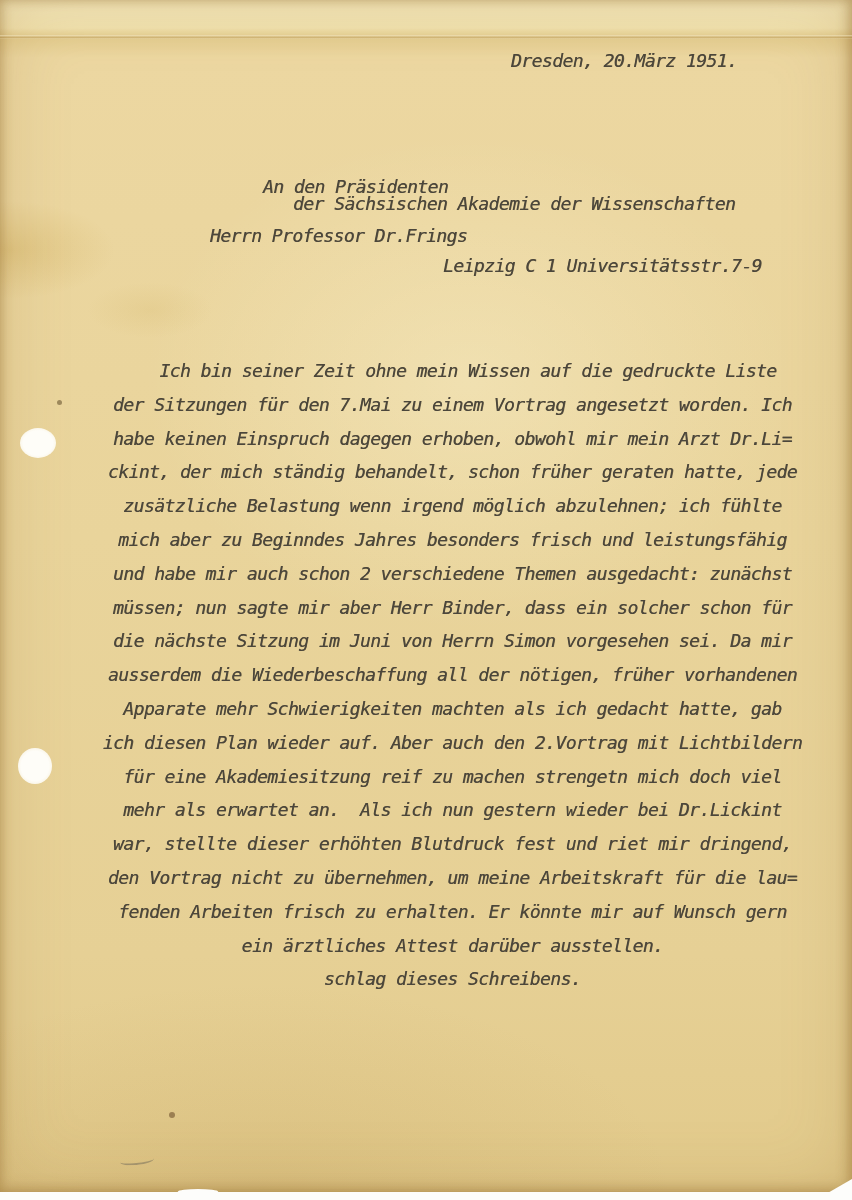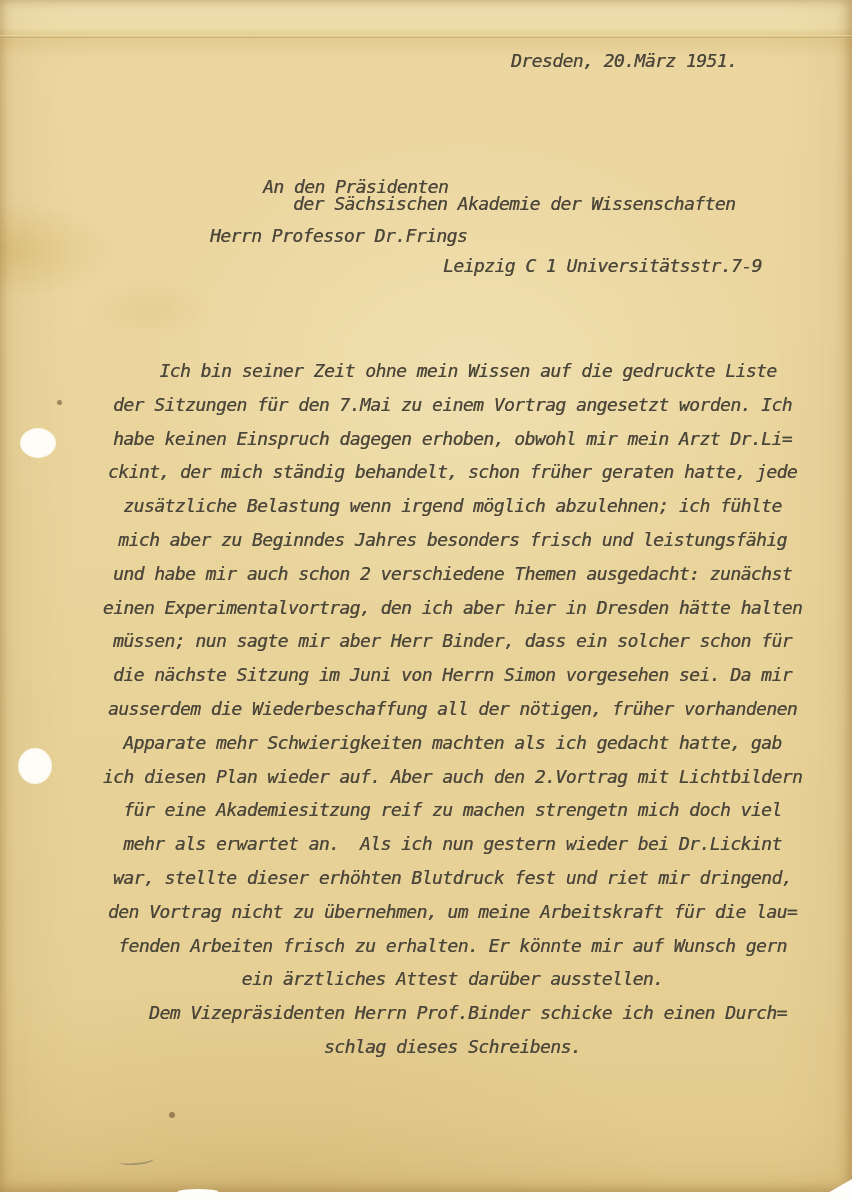--- a/index.html
+++ b/index.html
@@ -142,33 +142,31 @@
     <div class="tw addr4">Leipzig C 1 Universitätsstr.7-9</div>
 
     <div class="body-block">
       <div class="line indent">Ich bin seiner Zeit ohne mein Wissen auf die gedruckte Liste</div>
       <div class="line">der Sitzungen für den 7.Mai zu einem Vortrag angesetzt worden. Ich</div>
       <div class="line">habe keinen Einspruch dagegen erhoben, obwohl mir mein Arzt Dr.Li=</div>
       <div class="line">ckint, der mich ständig behandelt, schon früher geraten hatte, jede</div>
       <div class="line">zusätzliche Belastung wenn irgend möglich abzulehnen; ich fühlte</div>
       <div class="line">mich aber zu Beginndes Jahres besonders frisch und leistungsfähig</div>
       <div class="line">und habe mir auch schon 2 verschiedene Themen ausgedacht: zunächst</div>
-      <div class="line">einen Experimentalvortrag, den ich aber hier in Dresden hätte halten</div>
       <div class="line">müssen; nun sagte mir aber Herr Binder, dass ein solcher schon für</div>
       <div class="line">die nächste Sitzung im Juni von Herrn Simon vorgesehen sei. Da mir</div>
       <div class="line">ausserdem die Wiederbeschaffung all der nötigen, früher vorhandenen</div>
       <div class="line">Apparate mehr Schwierigkeiten machten als ich gedacht hatte, gab</div>
       <div class="line">ich diesen Plan wieder auf. Aber auch den 2.Vortrag mit Lichtbildern</div>
       <div class="line">für eine Akademiesitzung reif zu machen strengetn mich doch viel</div>
       <div class="line">mehr als erwartet an.  Als ich nun gestern wieder bei Dr.Lickint</div>
       <div class="line">war, stellte dieser erhöhten Blutdruck fest und riet mir dringend,</div>
       <div class="line">den Vortrag nicht zu übernehmen, um meine Arbeitskraft für die lau=</div>
       <div class="line">fenden Arbeiten frisch zu erhalten. Er könnte mir auf Wunsch gern</div>
       <div class="line">ein ärztliches Attest darüber ausstellen.</div>
-      <div class="line indent">Dem Vizepräsidenten Herrn Prof.Binder schicke ich einen Durch=</div>
       <div class="line">schlag dieses Schreibens.</div>
     </div>
   </div>
 
   <div class="edge-strip"></div>
   <div class="nick-left"></div>
   <div class="corner-nick"></div>
 </div>
 
 </body></html>

